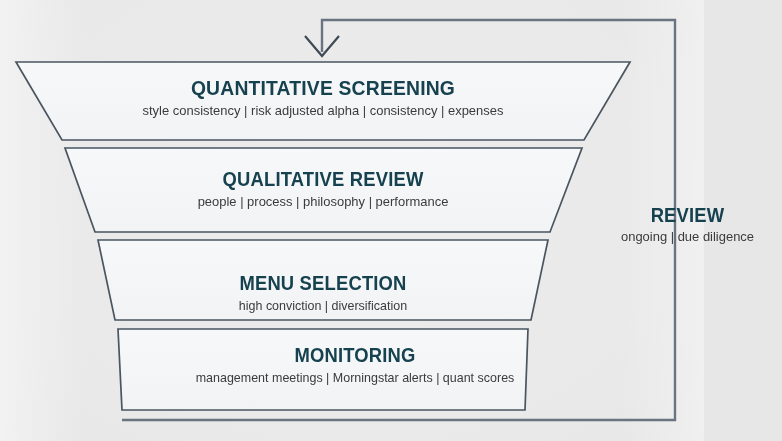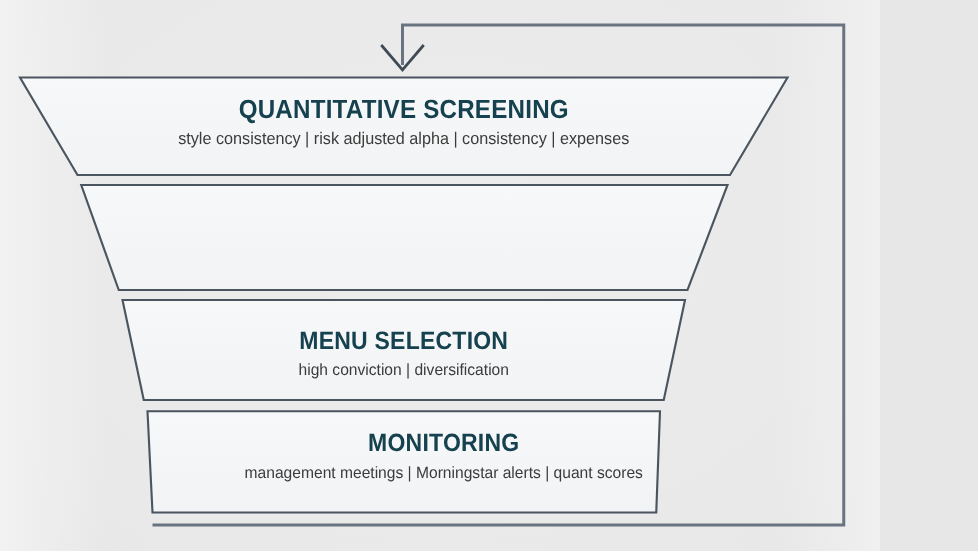--- a/index.html
+++ b/index.html
@@ -39,21 +39,21 @@
   #s1 { left:0; top:76px; width:646px; }
   #s1 .title { font-size:21px; }
   #s1 .sub { font-size:13.5px; margin-top:3px; }
 
   
   #s2 { left:0; top:168px; width:646px; }
   #s2 .title { font-size:20px; }
   #s2 .sub { font-size:13.5px; margin-top:3px; }
 
   
-  #s3 { left:0; top:262px; width:646px; }
+  #s3 { left:0; top:272px; width:646px; }
   #s3 .title { font-size:20px; }
   #s3 .sub { font-size:13px; margin-top:3px; }
 
   
   #s4 { left:0; top:344px; width:646px;margin-left:32px; }
   #s4 .title { font-size:20px; }
   #s4 .sub { font-size:13px; margin-top:3px; }
 
   
   #review { left:593px; top:204px; width:189px; }
@@ -85,25 +85,33 @@
     <polygon points="98,240 548,240 531,320 115,320" fill="url(#shadeGrad)" stroke="#4a5560" stroke-width="1.7"></polygon>
 
     <polygon points="118,329 528,329 525,410 122,410" fill="url(#shadeGrad)" stroke="#4a5560" stroke-width="1.7"></polygon>
   </svg>
 
   <div class="lbl" id="s1">
     <div class="title">QUANTITATIVE SCREENING</div>
     <div class="sub">style consistency  |  risk adjusted alpha  |  consistency  |  expenses</div>
   </div>
 
+  <div class="lbl" id="s2">
+    <div class="title">QUALITATIVE REVIEW</div>
+    <div class="sub">people  |  process  |  philosophy  |  performance</div>
+  </div>
 
   <div class="lbl" id="s3">
     <div class="title">MENU SELECTION</div>
     <div class="sub">high conviction  |  diversification</div>
   </div>
 
   <div class="lbl" id="s4">
     <div class="title">MONITORING</div>
     <div class="sub">management meetings  |  Morningstar alerts  |  quant scores</div>
   </div>
 
+  <div class="lbl" id="review">
+    <div class="title">REVIEW</div>
+    <div class="sub">ongoing | due diligence</div>
+  </div>
 
 </div>
 
 </body></html>

